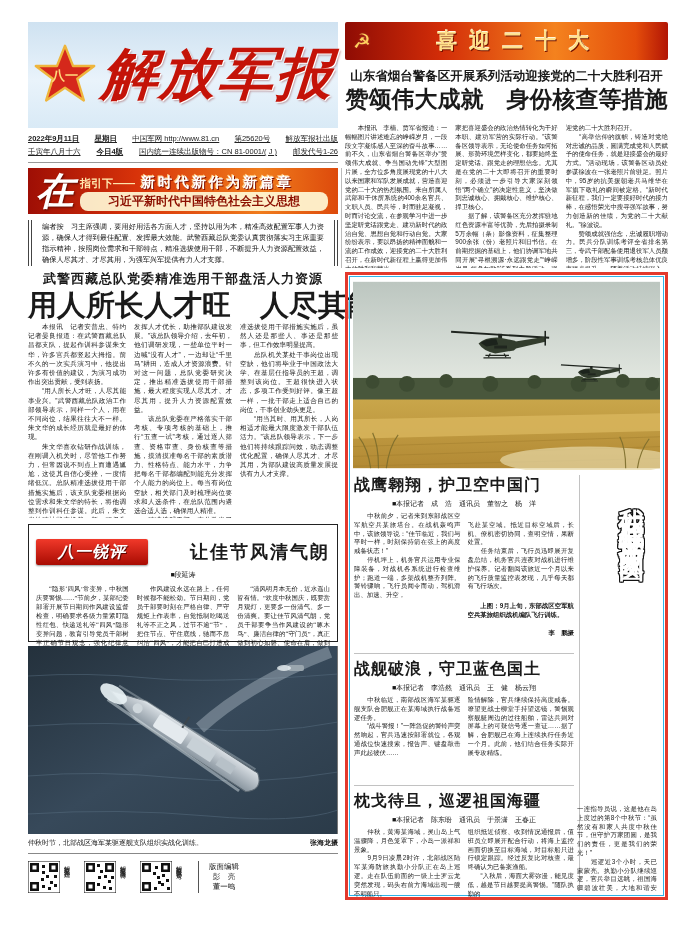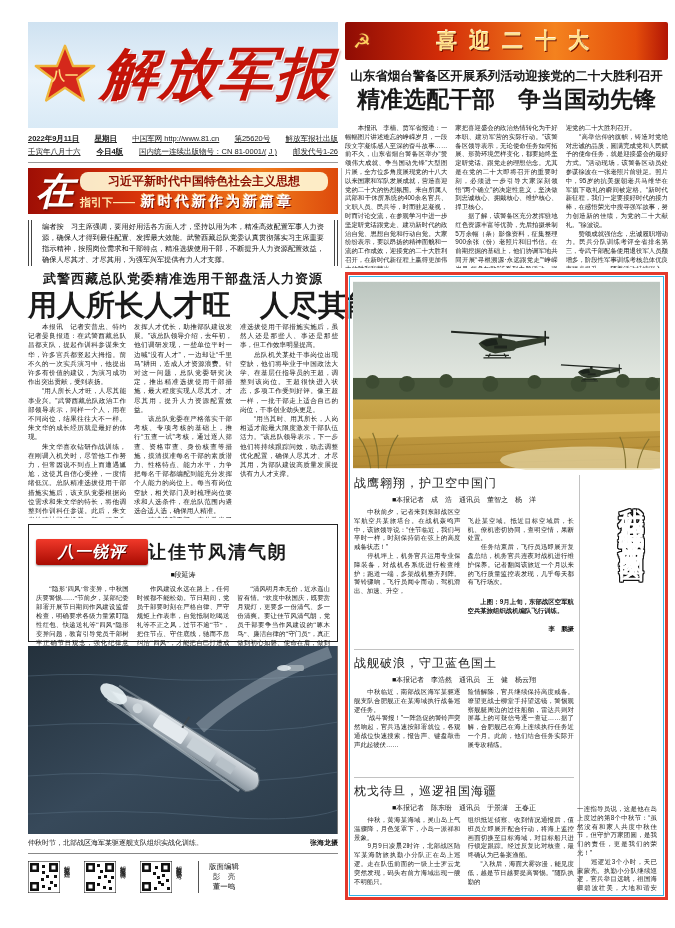--- a/index.html
+++ b/index.html
@@ -41,21 +41,21 @@
   #al-headline{left:28px;top:286px;width:310px;text-align:center;font-weight:900;font-size:29px;letter-spacing:0px;white-space:nowrap;}
   #al-body{left:28px;top:322px;width:310px;height:196px;display:flex;gap:8px;}
   .colw{flex:1;font-size:6.6px;line-height:9.2px;text-align:justify;white-space:pre-line;overflow:hidden;}
   
   #ruiping{left:28px;top:524px;width:310px;height:118px;box-sizing:border-box;border:1px solid #222;padding:11px 7px;}
   #rp-head{display:flex;align-items:center;height:32px;}
   #rp-logo{width:112px;height:26px;background:linear-gradient(180deg,#f1392a,#a80b02);
     color:#fff;font-weight:900;font-style:italic;font-size:16px;letter-spacing:1px;
     display:flex;align-items:center;justify-content:center;border-radius:2px;
     text-shadow:1px 1px 0 #5e0600;box-shadow:0 1px 2px rgba(0,0,0,.4);}
-  #rp-title-wrap{flex:1;text-align:left;}
+  #rp-title-wrap{flex:1;text-align:right;}
   #rp-title{font-weight:900;font-size:18px;letter-spacing:2px;}
   #rp-author{text-align:center;font-size:7px;margin:2px 0 4px;}
   #rp-body{display:flex;gap:8px;height:62px;}
   .colk{flex:1;font-family:"Liberation Serif",serif;font-size:6.4px;line-height:9px;
     text-align:justify;white-space:pre-line;overflow:hidden;}
   
   #ship{left:28px;top:646px;width:310px;height:188px;overflow:hidden;box-sizing:border-box;border-right:1px solid #777;}
   #ship-cap{left:28px;top:838px;width:310px;height:13px;font-size:7px;display:flex;justify-content:space-between;}
   #ship-credit{font-weight:bold;}
   #cap-rule{left:28px;top:853px;width:310px;height:1px;background:#888;}
@@ -77,21 +77,21 @@
   #tr-kicker{left:345px;top:68px;width:323px;text-align:center;font-weight:900;font-size:12.5px;}
   #tr-headline{left:345px;top:84px;width:323px;text-align:center;font-weight:900;font-size:23px;white-space:nowrap;}
   #tr-body{left:345px;top:124px;width:323px;height:144px;display:flex;gap:8px;}
   .colt{flex:1;font-size:6.4px;line-height:8.8px;text-align:justify;white-space:pre-line;overflow:hidden;}
   
   #redbox{left:345px;top:272px;width:323px;height:628px;box-sizing:border-box;border:3px solid #e3392d;}
   #redbox-inner{position:absolute;inset:1px;border:1px solid #2eb3e8;padding:3px;box-sizing:border-box;}
   #heli{width:100%;height:190px;display:block;}
   #rb-left{position:absolute;left:4px;top:198px;width:226px;height:416px;
     border-right:1px solid #c2c2c2;padding-right:5px;box-sizing:border-box;}
-  .rb-headline{font-weight:400;font-size:12px;letter-spacing:1px;white-space:nowrap;}
+  .rb-headline{font-weight:700;font-size:16px;letter-spacing:1px;white-space:nowrap;}
   .rb-byline{font-size:7px;text-align:center;margin:3px 0 3px;}
   .rb-cols{display:flex;gap:7px;}
   .colr{flex:1;font-size:6.4px;line-height:8.8px;text-align:justify;white-space:pre-line;overflow:hidden;}
   .rb-note{font-size:6.4px;line-height:8.8px;font-weight:bold;text-align:justify;margin-top:2px;}
   .rb-credit{font-size:6.4px;font-weight:bold;text-align:right;margin-top:1px;}
   .rb-rule{height:1px;background:#c2c2c2;margin:5px 0 5px;}
   #rb-vertical{position:absolute;right:14px;top:210px;height:310px;width:46px;
     writing-mode:vertical-rl;font-size:26px;font-weight:700;letter-spacing:5px;color:#fff;
     text-shadow:-1px 0 #111,1px 0 #111,0 -1px #111,0 1px #111,-1px -1px #111,1px 1px #111,-1px 1px #111,1px -1px #111;
     font-family:"Liberation Serif",serif;}
@@ -125,25 +125,25 @@
       <span>国内统一连续出版物号：CN 81-0001/( J )</span>
       <span>邮发代号1-26</span>
     </div>
   </div>
   <div id="dateline-rule" class="abs"></div>
   <div id="col-rule" class="abs"></div>
 
   <div id="left-banner" class="abs">
     <div id="lb-char">在</div>
     <div id="lb-text">
-      <div id="lb-line1">习近平新时代中国特色社会主义思想</div>
       <div id="lb-line2">
         <span id="lb-l2a">指引下——</span>
         <span id="lb-l2b">新时代新作为新篇章</span>
       </div>
+      <div id="lb-line1">习近平新时代中国特色社会主义思想</div>
     </div>
   </div>
 
   <div id="editor-note" class="abs">编者按　习主席强调，要用好用活各方面人才，坚持以用为本，精准高效配置军事人力资源，确保人才得到最佳配置、发挥最大效能。武警西藏总队党委认真贯彻落实习主席重要指示精神，按照岗位需求和干部特点，精准选拔使用干部，不断提升人力资源配置效益，确保人尽其才、才尽其用，为强军兴军提供有力人才支撑。</div>
 
   <div id="al-kicker" class="abs">武警西藏总队党委精准选用干部盘活人力资源</div>
   <div id="al-headline" class="abs">用人所长人才旺　人尽其能事业兴</div>
   <div id="al-body" class="abs">
     <div class="colw">　　本报讯　记者安普忠、特约记者晏良报道：在武警西藏总队昌都支队，提起作训科参谋朱文华，许多官兵都竖起大拇指。前不久的一次实兵演习中，他提出许多有价值的建议，为演习成功作出突出贡献，受到表扬。
 　　“用人所长人才旺，人尽其能事业兴。”武警西藏总队政治工作部领导表示，同样一个人，用在不同岗位，结果往往大不一样。朱文华的成长经历就是最好的体现。
@@ -286,21 +286,21 @@
       <div>彭　亮</div>
       <div>董一鸣</div>
     </div>
   </div>
 
   <div id="tr-banner" class="abs">
     <span id="tr-emblem">☭</span>
     <span id="tr-banner-title">喜迎二十大</span>
   </div>
   <div id="tr-kicker" class="abs">山东省烟台警备区开展系列活动迎接党的二十大胜利召开</div>
-  <div id="tr-headline" class="abs">精准选配干部　争当国动先锋</div>
+  <div id="tr-headline" class="abs">赞颂伟大成就　身份核查等措施</div>
   <div id="tr-body" class="abs">
     <div class="colt">　　本报讯　李楠、贾军省报道：一幅幅图片讲述难忘的峥嵘岁月，一段段文字凝练感人至深的奋斗故事……前不久，山东省烟台警备区举办“赞颂伟大成就、争当国动先锋”大型图片展，全方位多角度展现党的十八大以来国家和军队发展成就，营造喜迎党的二十大的热烈氛围。来自所属人武部和干休所系统的400余名官兵、文职人员、民兵等，时而驻足凝视，时而讨论交流，在参观学习中进一步坚定听党话跟党走、建功新时代的政治自觉、思想自觉和行动自觉。大家纷纷表示，要以昂扬的精神面貌和一流的工作成效，迎接党的二十大胜利召开，在新时代新征程上赢得更加伟大的胜利和荣光。
 　　“得知党的二十大即将召开的消息，大家豪情满怀。我们以此为契机，组织所属人员赞成就、话使命，引导大</div>
     <div class="colt">家把喜迎盛会的政治热情转化为干好本职、建功军营的实际行动。”该警备区领导表示，无论使命任务如何拓展、形势环境怎样变化，都要始终坚定听党话、跟党走的理想信念。尤其是在党的二十大即将召开的重要时刻，必须进一步引导大家深刻领悟“两个确立”的决定性意义，坚决做到忠诚核心、拥戴核心、维护核心、捍卫核心。
 　　据了解，该警备区充分发挥驻地红色资源丰富等优势，先后拍摄录制5万余幅（条）影像资料，征集整理900余张（份）老照片和旧书信。在前期挖掘的基础上，他们协调军地共同开展“寻根溯源·永远跟党走”“峥嵘岁月·红色如歌”等系列主题活动，强固官兵维护核心、对党忠诚的思想根基，进一步引导所属人员把对党忠诚融入行动，喜</div>
     <div class="colt">迎党的二十大胜利召开。
 　　“高举信仰的旗帜，铸造对党绝对忠诚的品质，圆满完成党和人民赋予的使命任务，就是迎接盛会的最好方式。”活动现场，该警备区动员处参谋徐波在一张老照片前驻足。照片中，95岁的抗美援朝老兵马维华在军旗下敬礼的瞬间被定格。“新时代新征程，我们一定要接好时代的接力棒，在感悟荣光中搜寻强军故事，努力创造新的佳绩，为党的二十大献礼。”徐波说。
 　　赞颂成就强信念，忠诚履职增动力。民兵分队训练考评全省排名第三，专武干部配备使用退役军人员额增多，阶段性军事训练考核总体优良率稳步提升……随着活动持续深入，该警备区所属队伍斗志昂扬，全身心投入到国防动员和战备力量建设等工作中。</div>
   </div>
 

